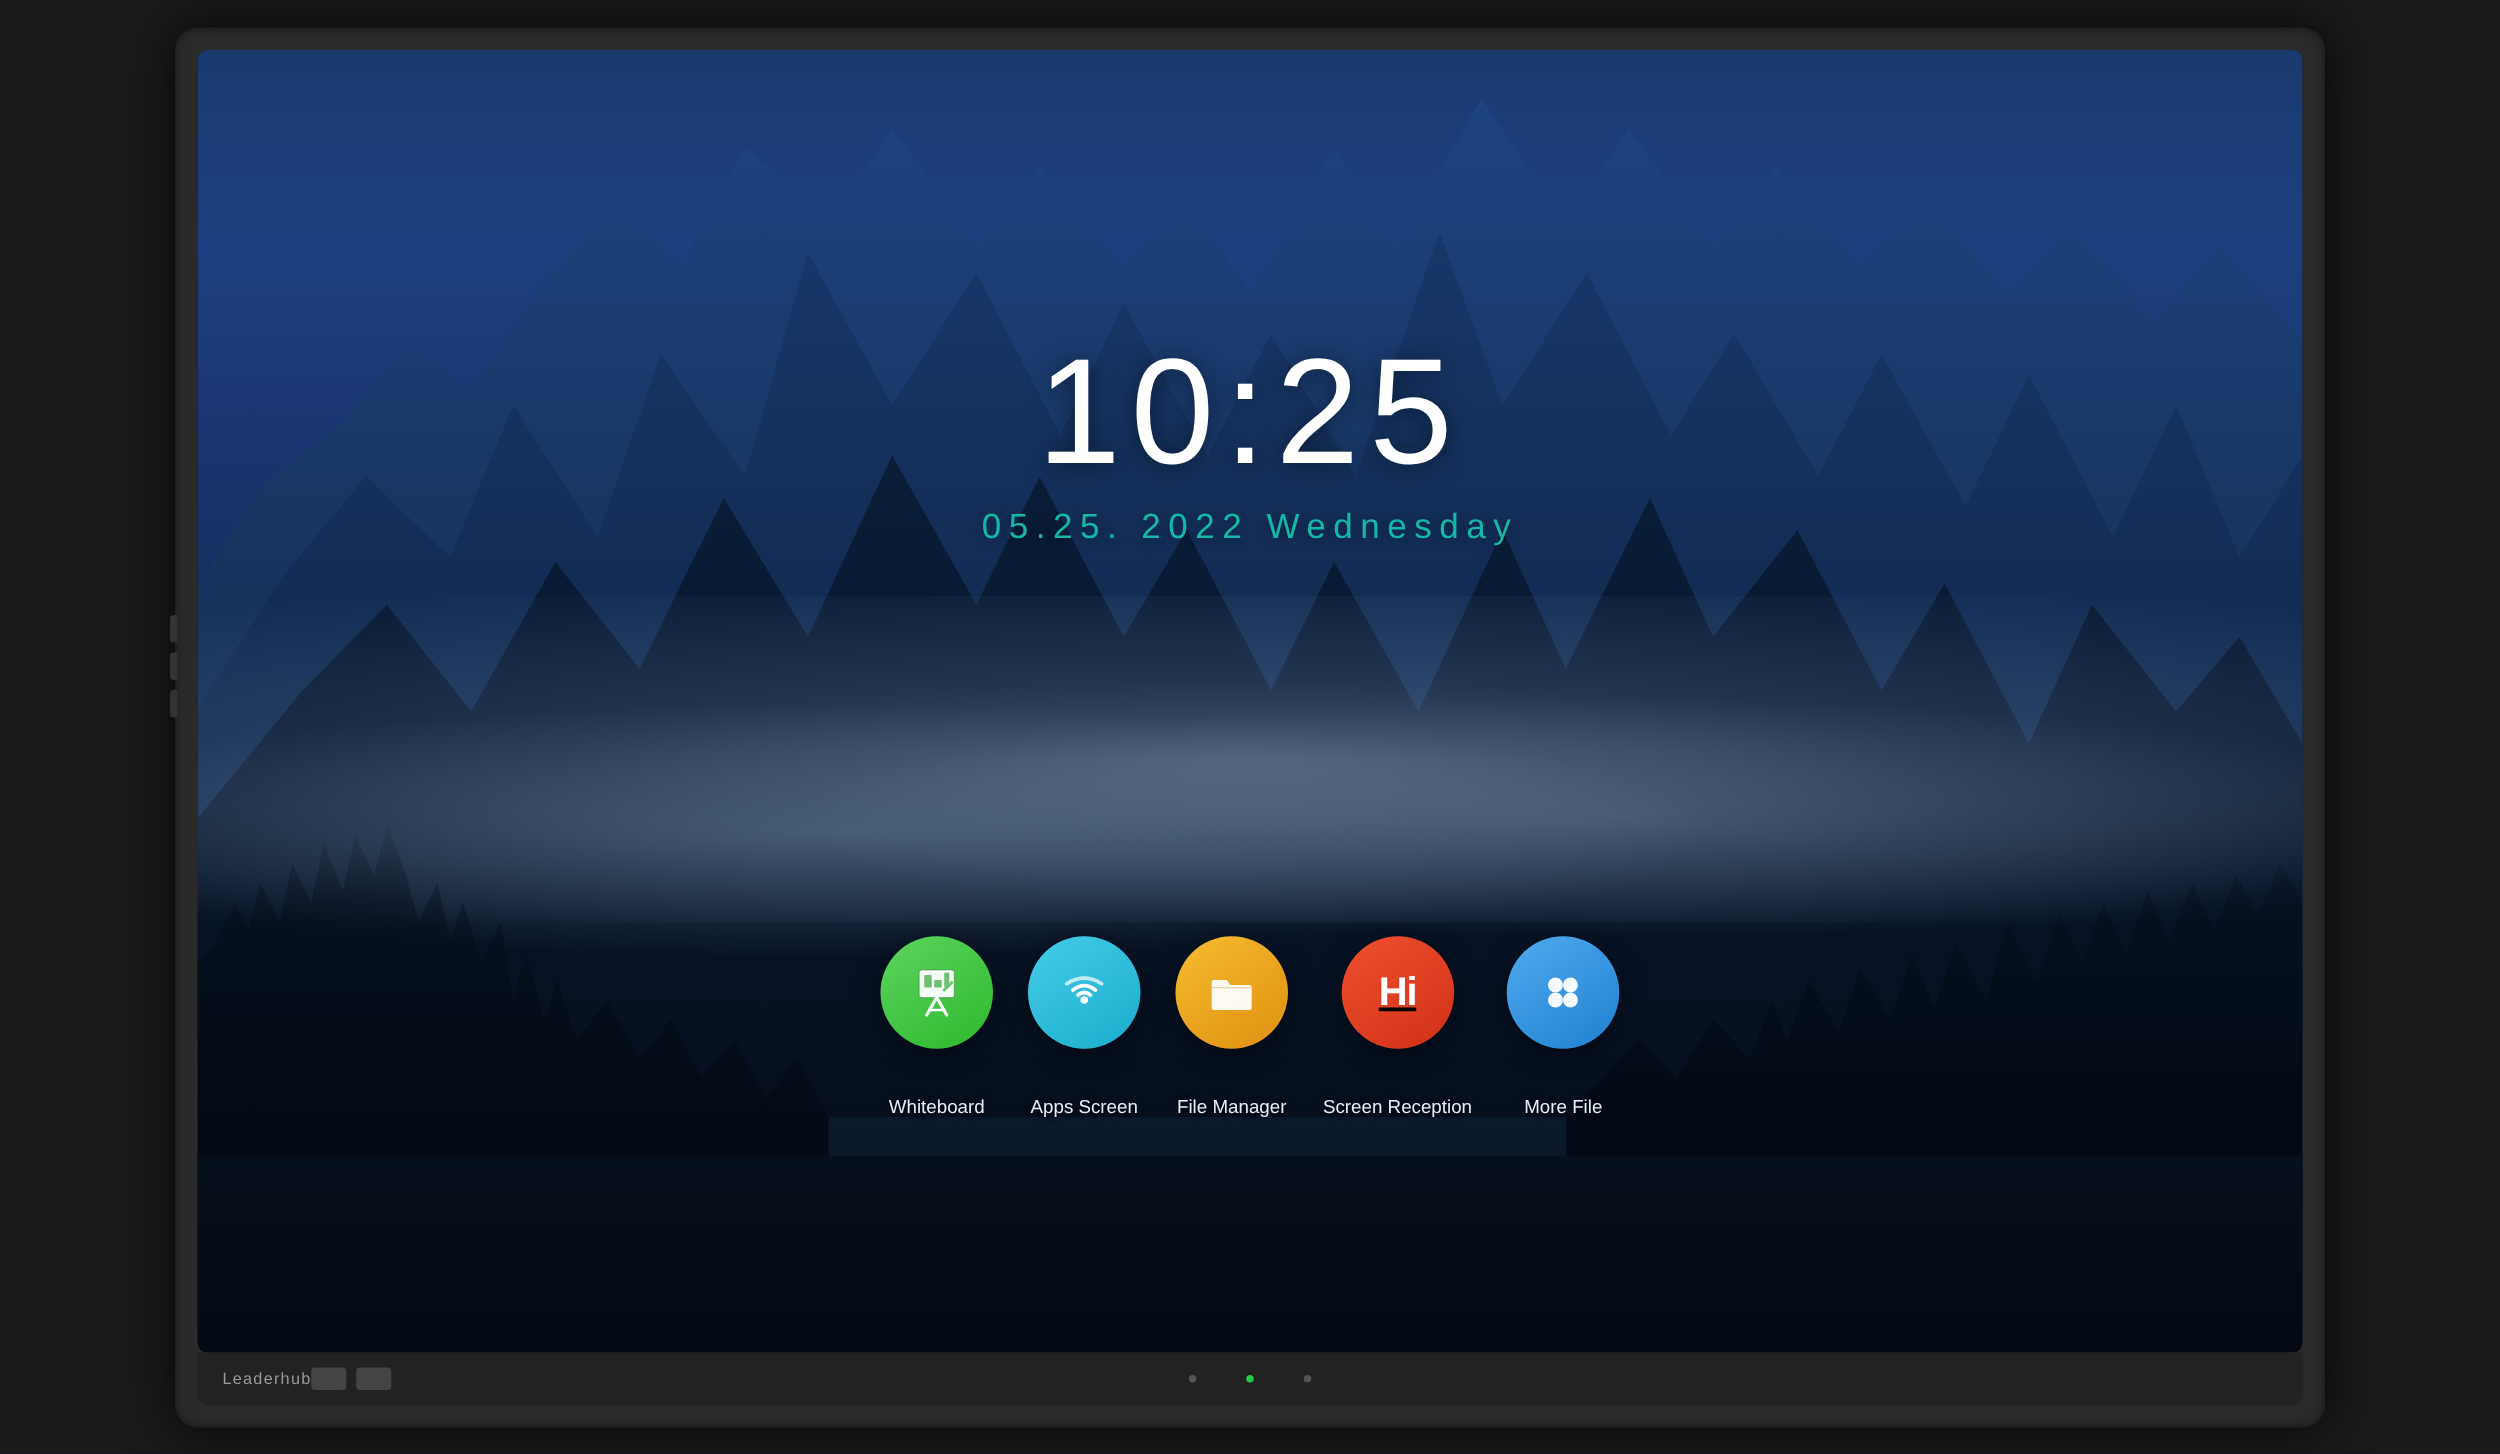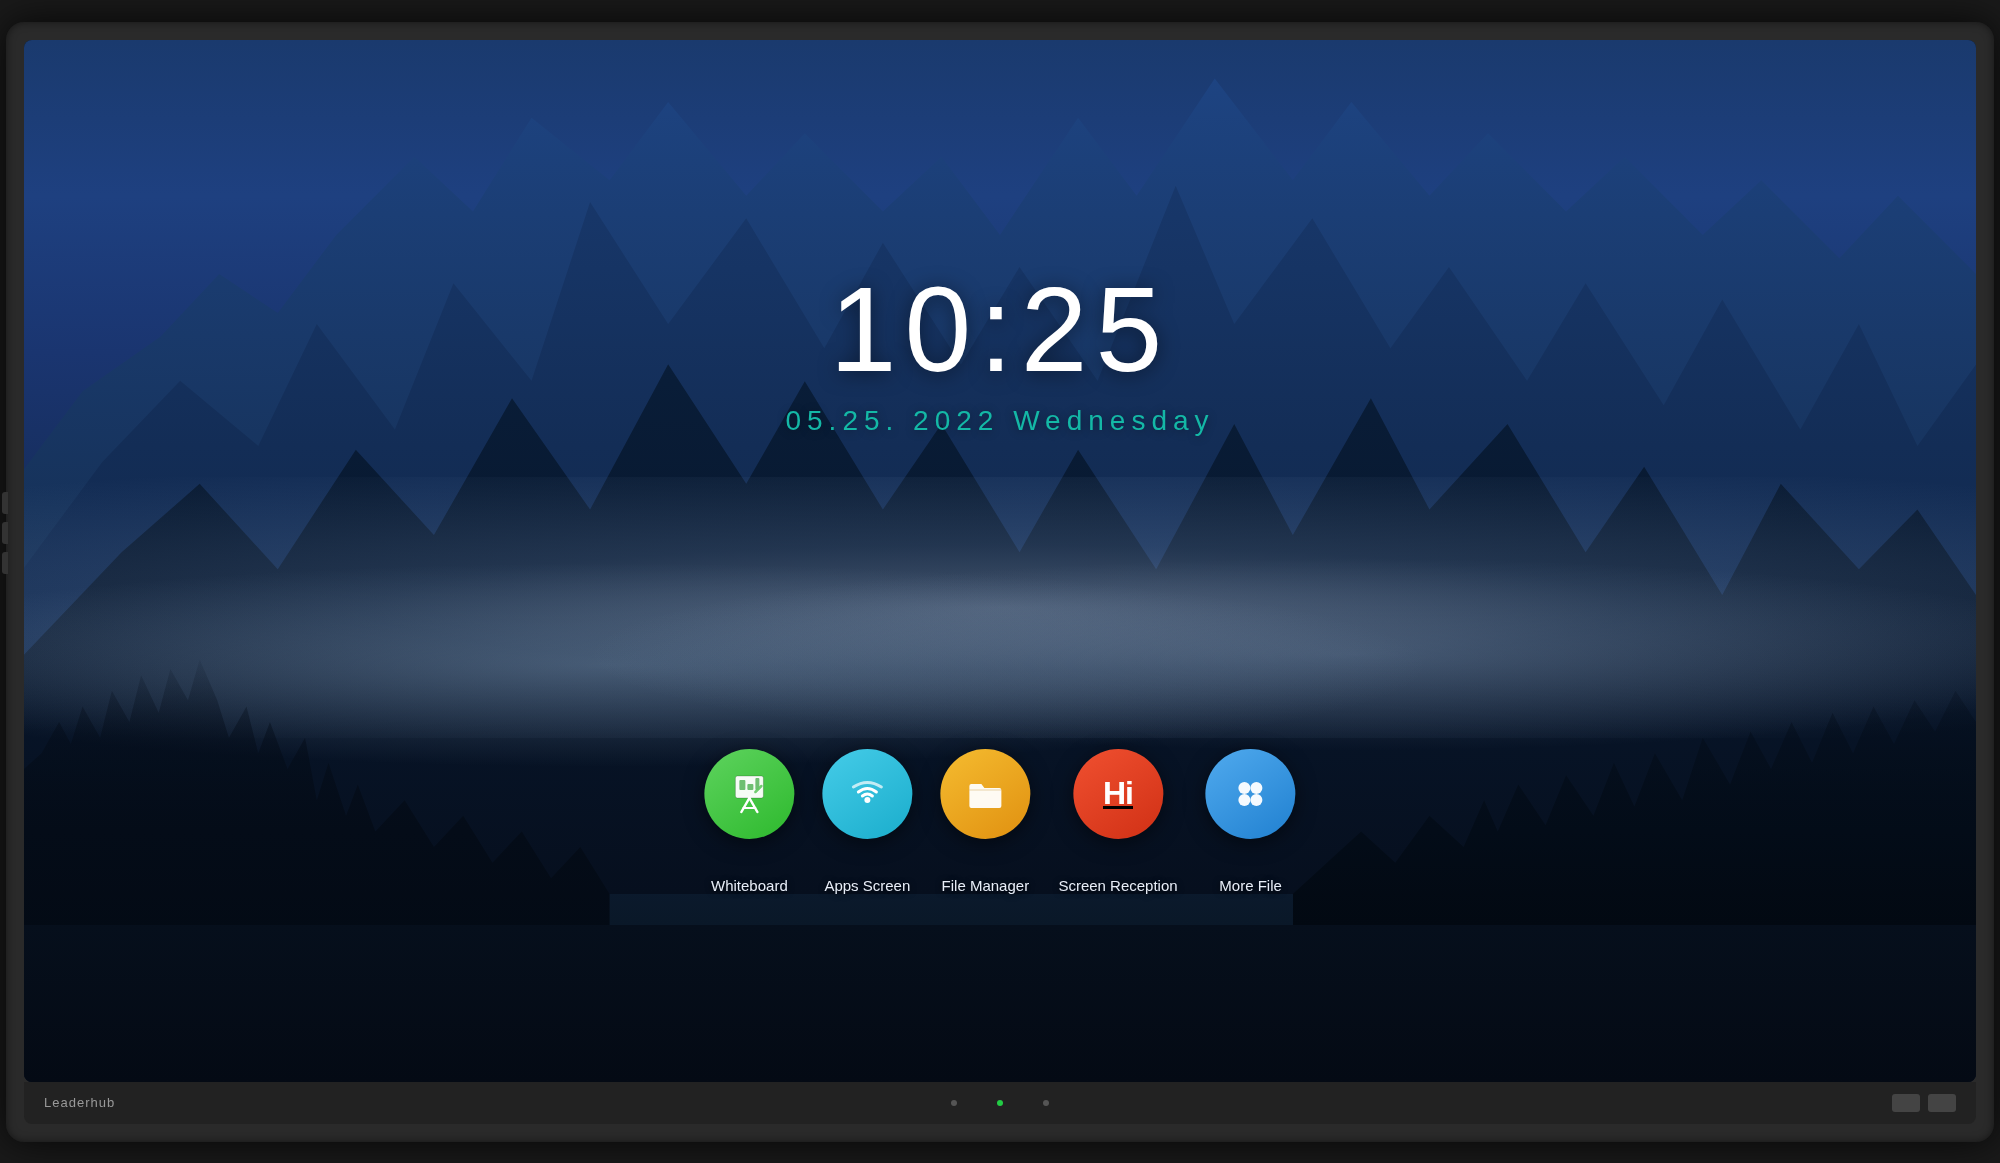--- a/index.html
+++ b/index.html
@@ -9,21 +9,21 @@
       height: 1163px;
       background: #1a1a1a;
       display: flex;
       align-items: center;
       justify-content: center;
       font-family: 'Segoe UI', Arial, sans-serif;
       overflow: hidden;
     }
 
     .monitor-outer {
-      width: 1988px;
+      width: 1720px;
       height: 1120px;
       background: #2a2a2a;
       border-radius: 18px;
       padding: 18px;
       box-shadow: 0 0 40px rgba(0,0,0,0.8), inset 0 0 8px rgba(0,0,0,0.5);
       position: relative;
       display: flex;
       flex-direction: column;
     }
 
@@ -274,21 +274,20 @@
       margin-top: 28px;
     }
 
     
     .bottom-bar {
       height: 42px;
       background: #222222;
       border-radius: 0 0 8px 8px;
       display: flex;
       align-items: center;
-      justify-content: space-between;
       padding: 0 20px;
       position: relative;
     }
 
     .brand-logo {
       color: #999;
       font-size: 13px;
       letter-spacing: 1px;
     }
 

